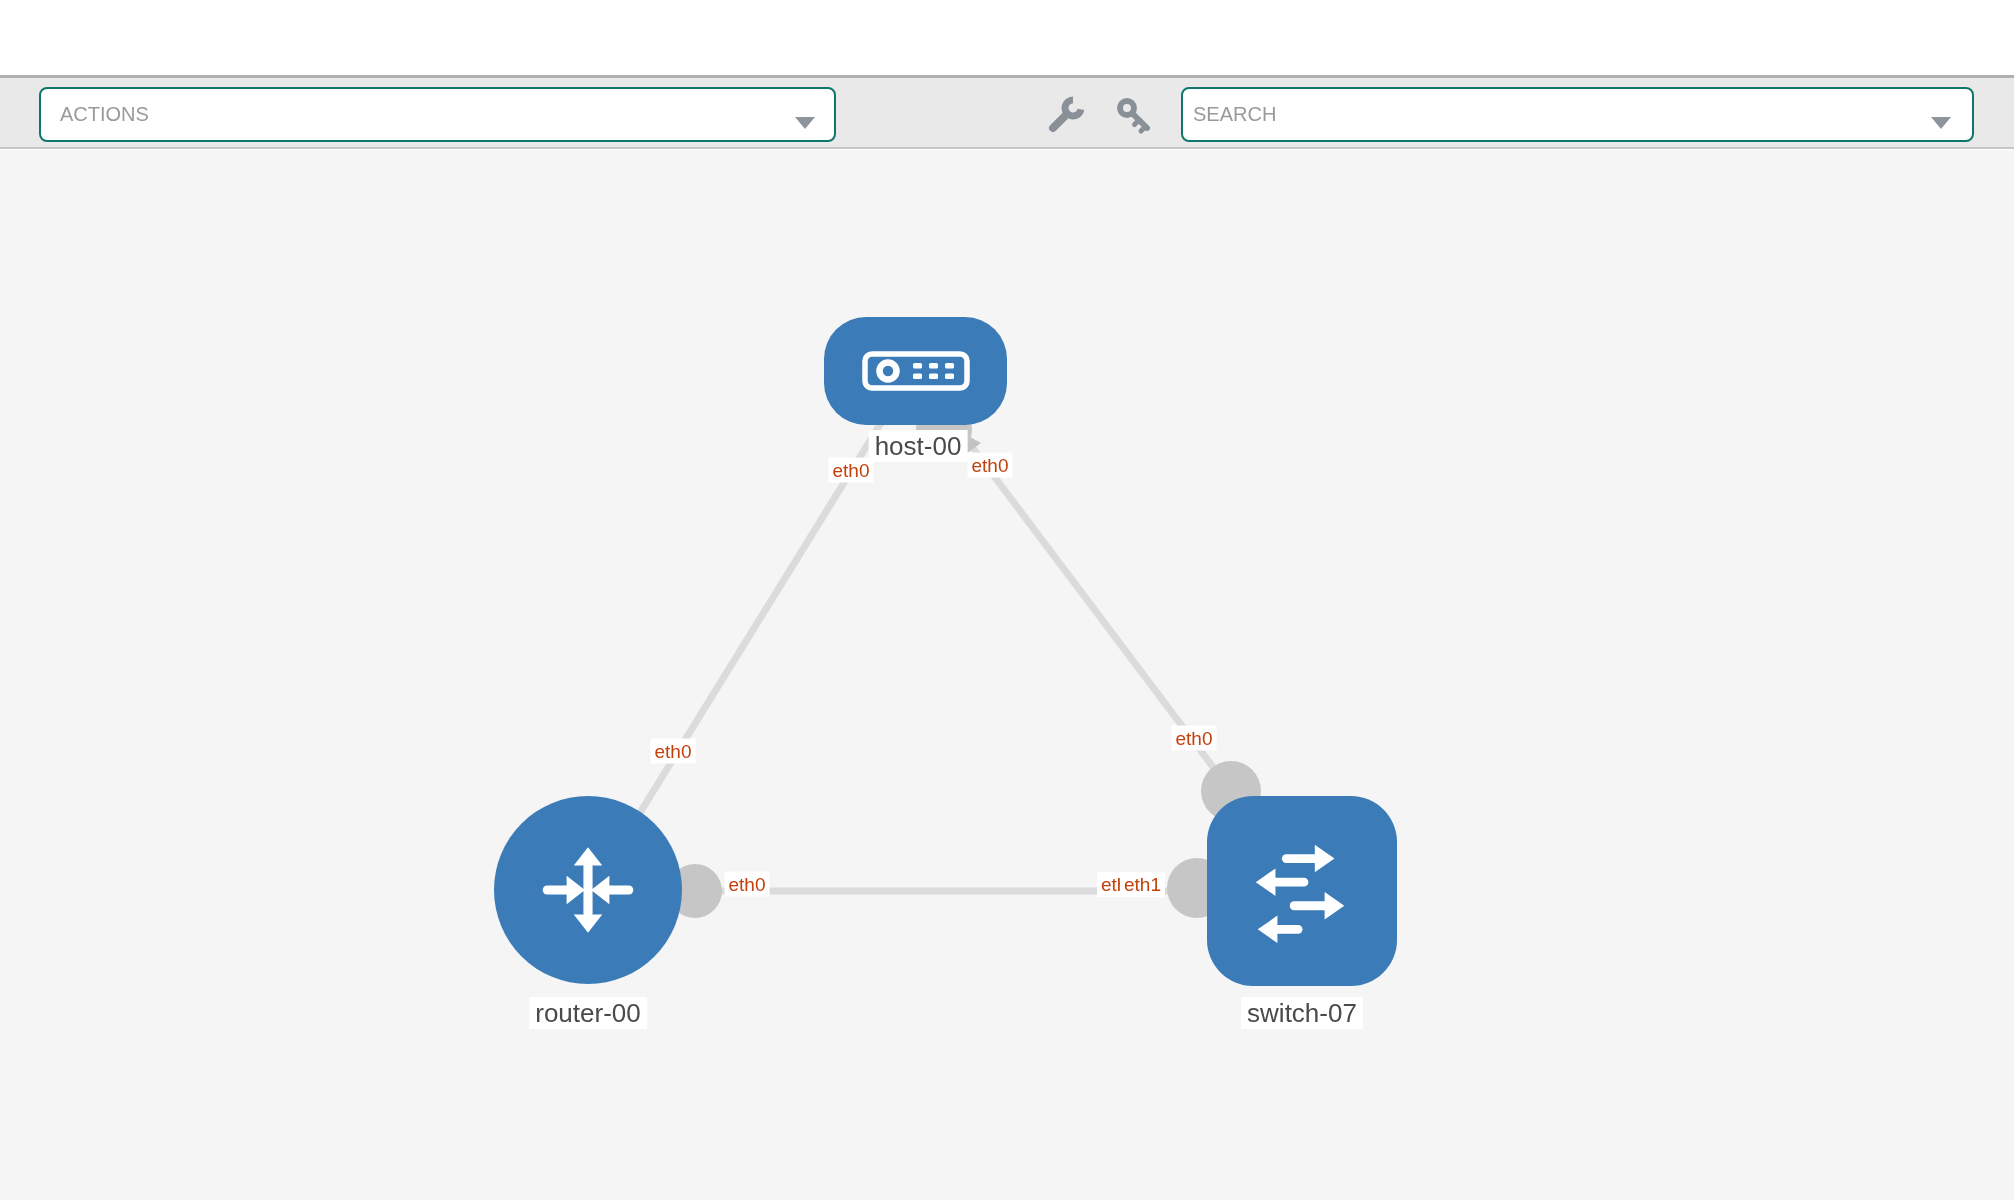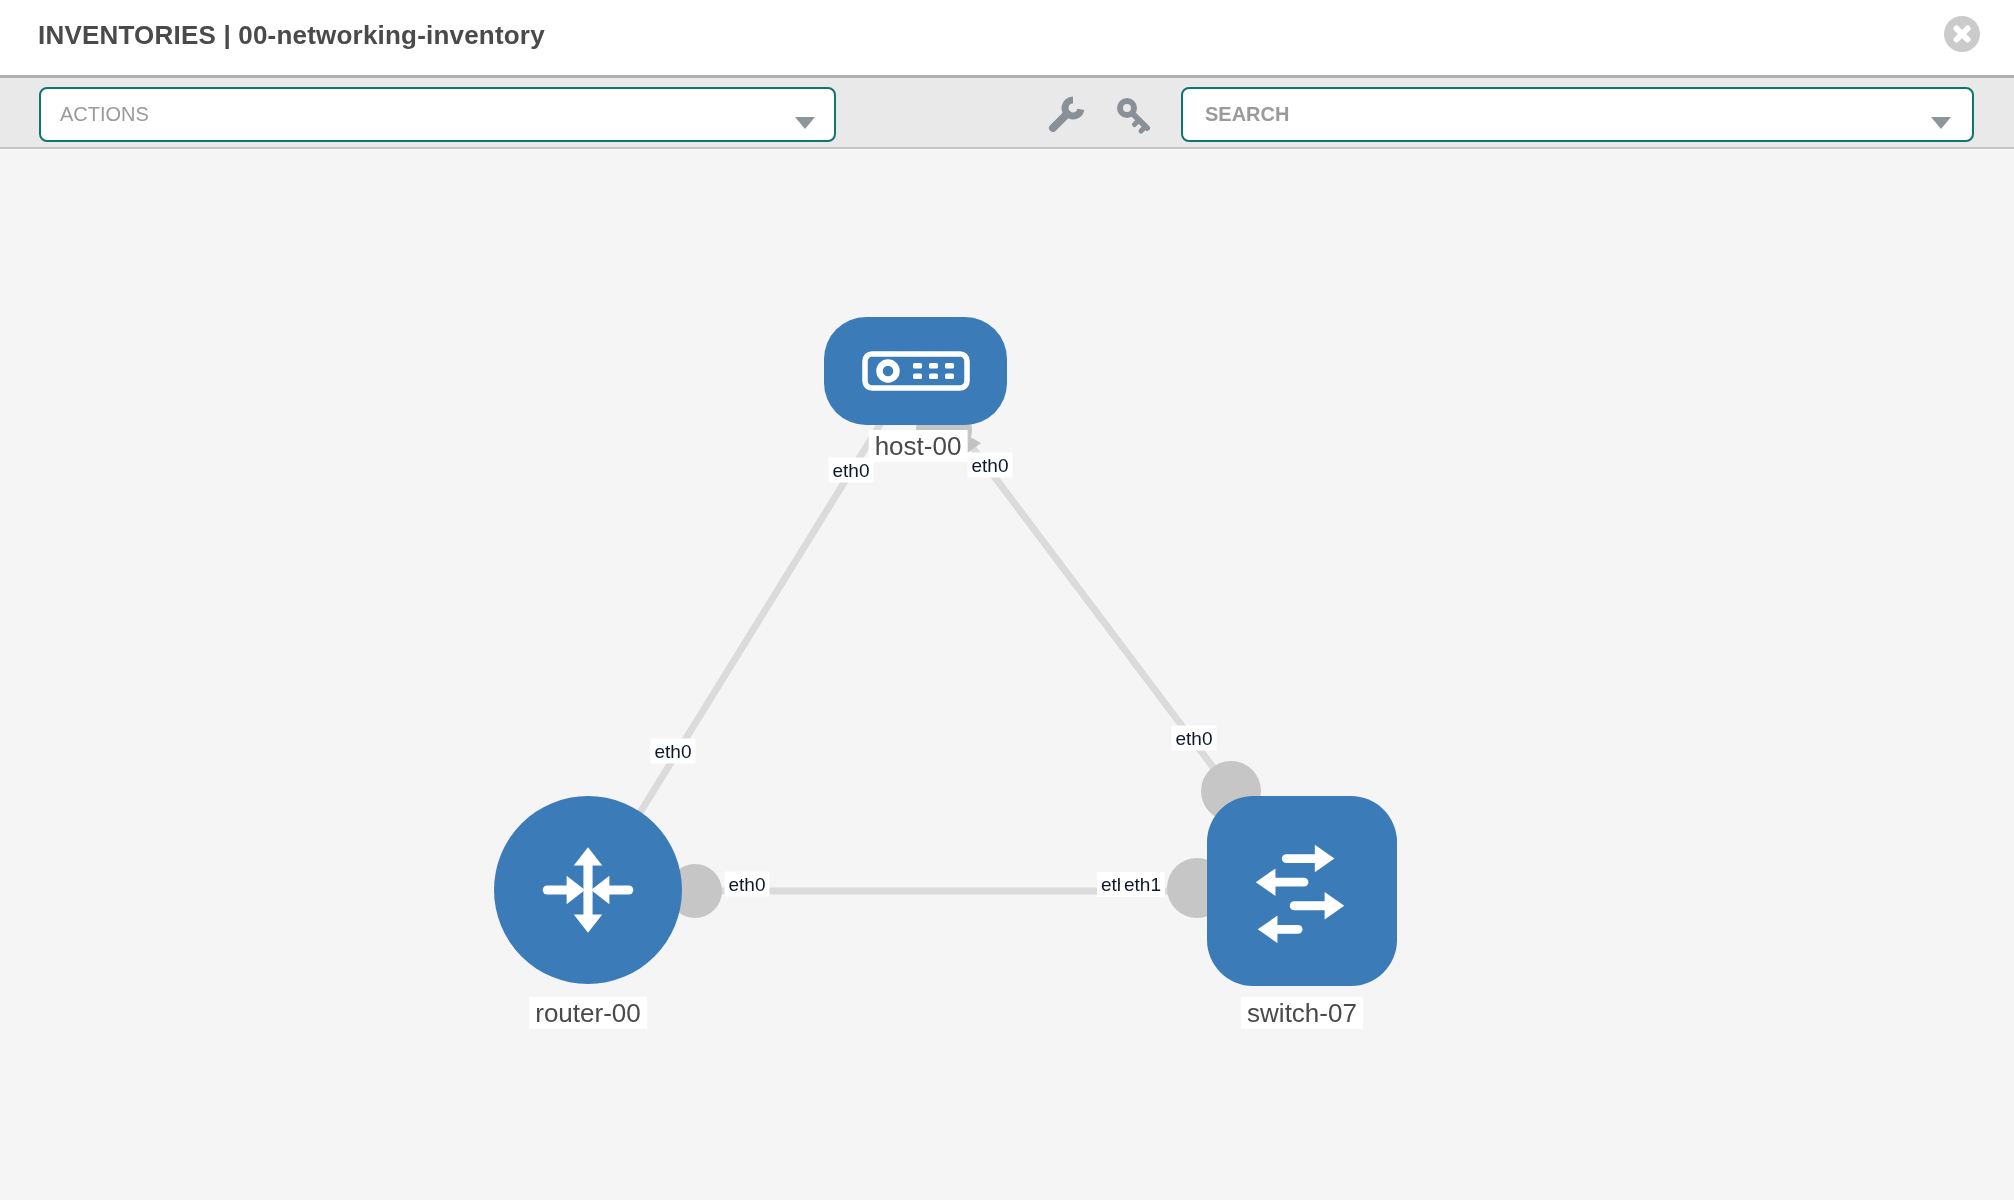--- a/index.html
+++ b/index.html
@@ -39,21 +39,21 @@
   .node{position:absolute;background:#3b7cb8;cursor:pointer;}
   .node-host{left:824px;top:167px;width:183px;height:108px;border-radius:42px;}
   .node-router{left:494px;top:646px;width:188px;height:188px;border-radius:50%;}
   .node-switch{left:1207px;top:646px;width:190px;height:190px;border-radius:46px;}
   .node svg{position:absolute;left:50%;top:50%;transform:translate(-50%,-50%);}
   .node-label{
     position:absolute;transform:translate(-50%,-50%);background:#ffffff;color:#4a4a4a;
     font-size:26px;line-height:32px;padding:0 6px;white-space:nowrap;z-index:4;
   }
   .chip{
-    position:absolute;background:#ffffff;color:#0f172a;font-size:19px;line-height:25px;
+    position:absolute;background:#ffffff;color:#c2410c;font-size:19px;line-height:25px;
     padding:0 4px;white-space:nowrap;z-index:3;
   }
   .chip.centered{transform:translate(-50%,-50%);}
   .chip.front{z-index:4;}
   
   .zoom-panel{
     position:absolute;left:1621px;top:932px;width:393px;height:118px;box-sizing:border-box;
     background:#ffffff;border:2px solid #c6c6c6;border-right:none;border-bottom:none;z-index:6;
   }
   .zoom-level{position:absolute;left:0;top:8px;width:100%;text-align:center;
@@ -68,29 +68,20 @@
     background:#7f8993;}
   .zoom-plus-v{position:absolute;left:362px;top:47px;width:7px;height:27px;border-radius:3px;
     background:#7f8993;}
   .zoom-plus{position:absolute;left:0;top:0;width:0;height:0;cursor:pointer;}
 </style>
 </head>
 <body>
 
 <div class="app">
 
-  <div class="header">
-    <div class="header-title">INVENTORIES | 00-networking-inventory</div>
-    <div class="close-btn">
-      <svg width="36" height="36" viewBox="0 0 36 36">
-        <line x1="12.5" y1="12.5" x2="23.5" y2="23.5" stroke="#ffffff" stroke-width="6" stroke-linecap="round"></line>
-        <line x1="23.5" y1="12.5" x2="12.5" y2="23.5" stroke="#ffffff" stroke-width="6" stroke-linecap="round"></line>
-      </svg>
-    </div>
-  </div>
 
   <div class="toolbar">
     <div class="select-box" style="left:39px;top:9px;width:797px;">
       <div class="label">ACTIONS</div>
       <div class="caret" style="left:754px;top:28px;"></div>
     </div>
 
     <div class="tool-icon" style="left:1046px;top:17px;">
       <svg width="40" height="40" viewBox="0 0 40 40">
         <circle cx="27" cy="13" r="8" fill="none" stroke="#8a9097" stroke-width="7" stroke-dasharray="36 15" transform="rotate(10 27 13)"></circle>
@@ -101,21 +92,21 @@
     <div class="tool-icon" style="left:1114px;top:17px;">
       <svg width="40" height="40" viewBox="0 0 40 40">
         <circle cx="13" cy="13" r="7" fill="none" stroke="#8a9097" stroke-width="6"></circle>
         <line x1="18.5" y1="18.5" x2="33" y2="33" stroke="#8a9097" stroke-width="6" stroke-linecap="round"></line>
         <line x1="25" y1="25" x2="20.5" y2="29.5" stroke="#8a9097" stroke-width="5" stroke-linecap="round"></line>
         <line x1="31.5" y1="31.5" x2="27" y2="36" stroke="#8a9097" stroke-width="5" stroke-linecap="round"></line>
       </svg>
     </div>
 
     <div class="select-box" style="left:1181px;top:9px;width:793px;">
-      <div class="label" style="padding-left:22px;font-weight:bold;">SEARCH</div>
+      <div class="label" style="padding-left:10px;">SEARCH</div>
       <div class="caret" style="left:748px;top:28px;"></div>
     </div>
   </div>
 
   <div class="canvas">
 
     <svg class="net-svg" width="2014" height="1050">
       <line x1="884" y1="268" x2="612" y2="708" stroke="#dbdbdb" stroke-width="7"></line>
       <line x1="948" y1="265" x2="1231" y2="641" stroke="#dbdbdb" stroke-width="7"></line>
       <line x1="640" y1="741" x2="1260" y2="741" stroke="#dbdbdb" stroke-width="7"></line>

